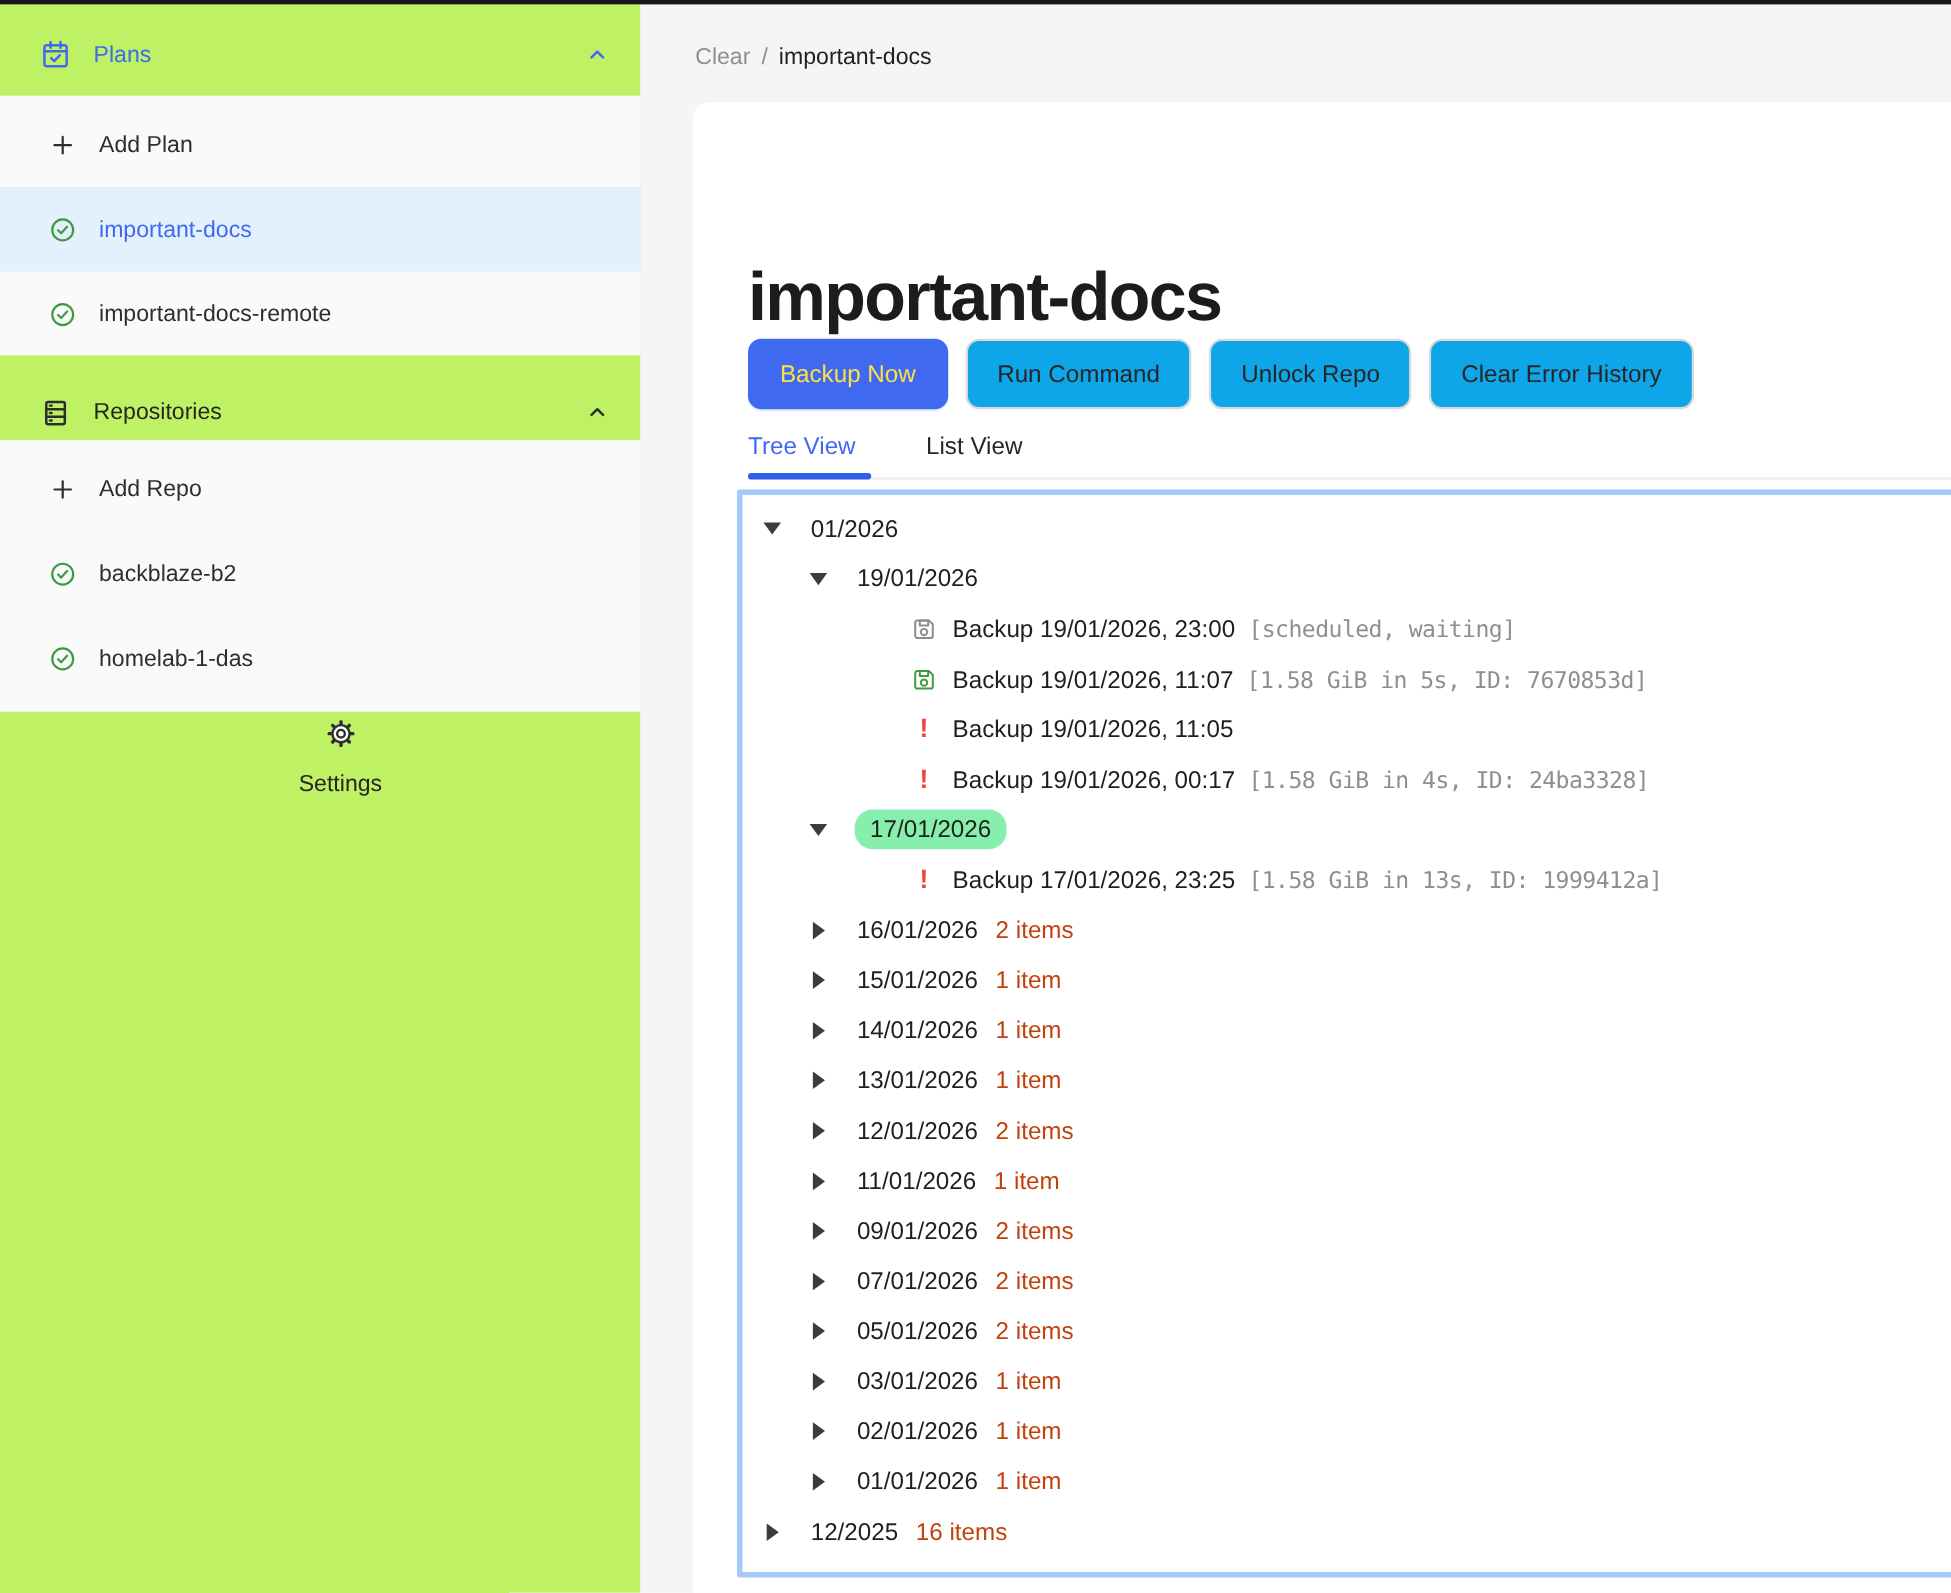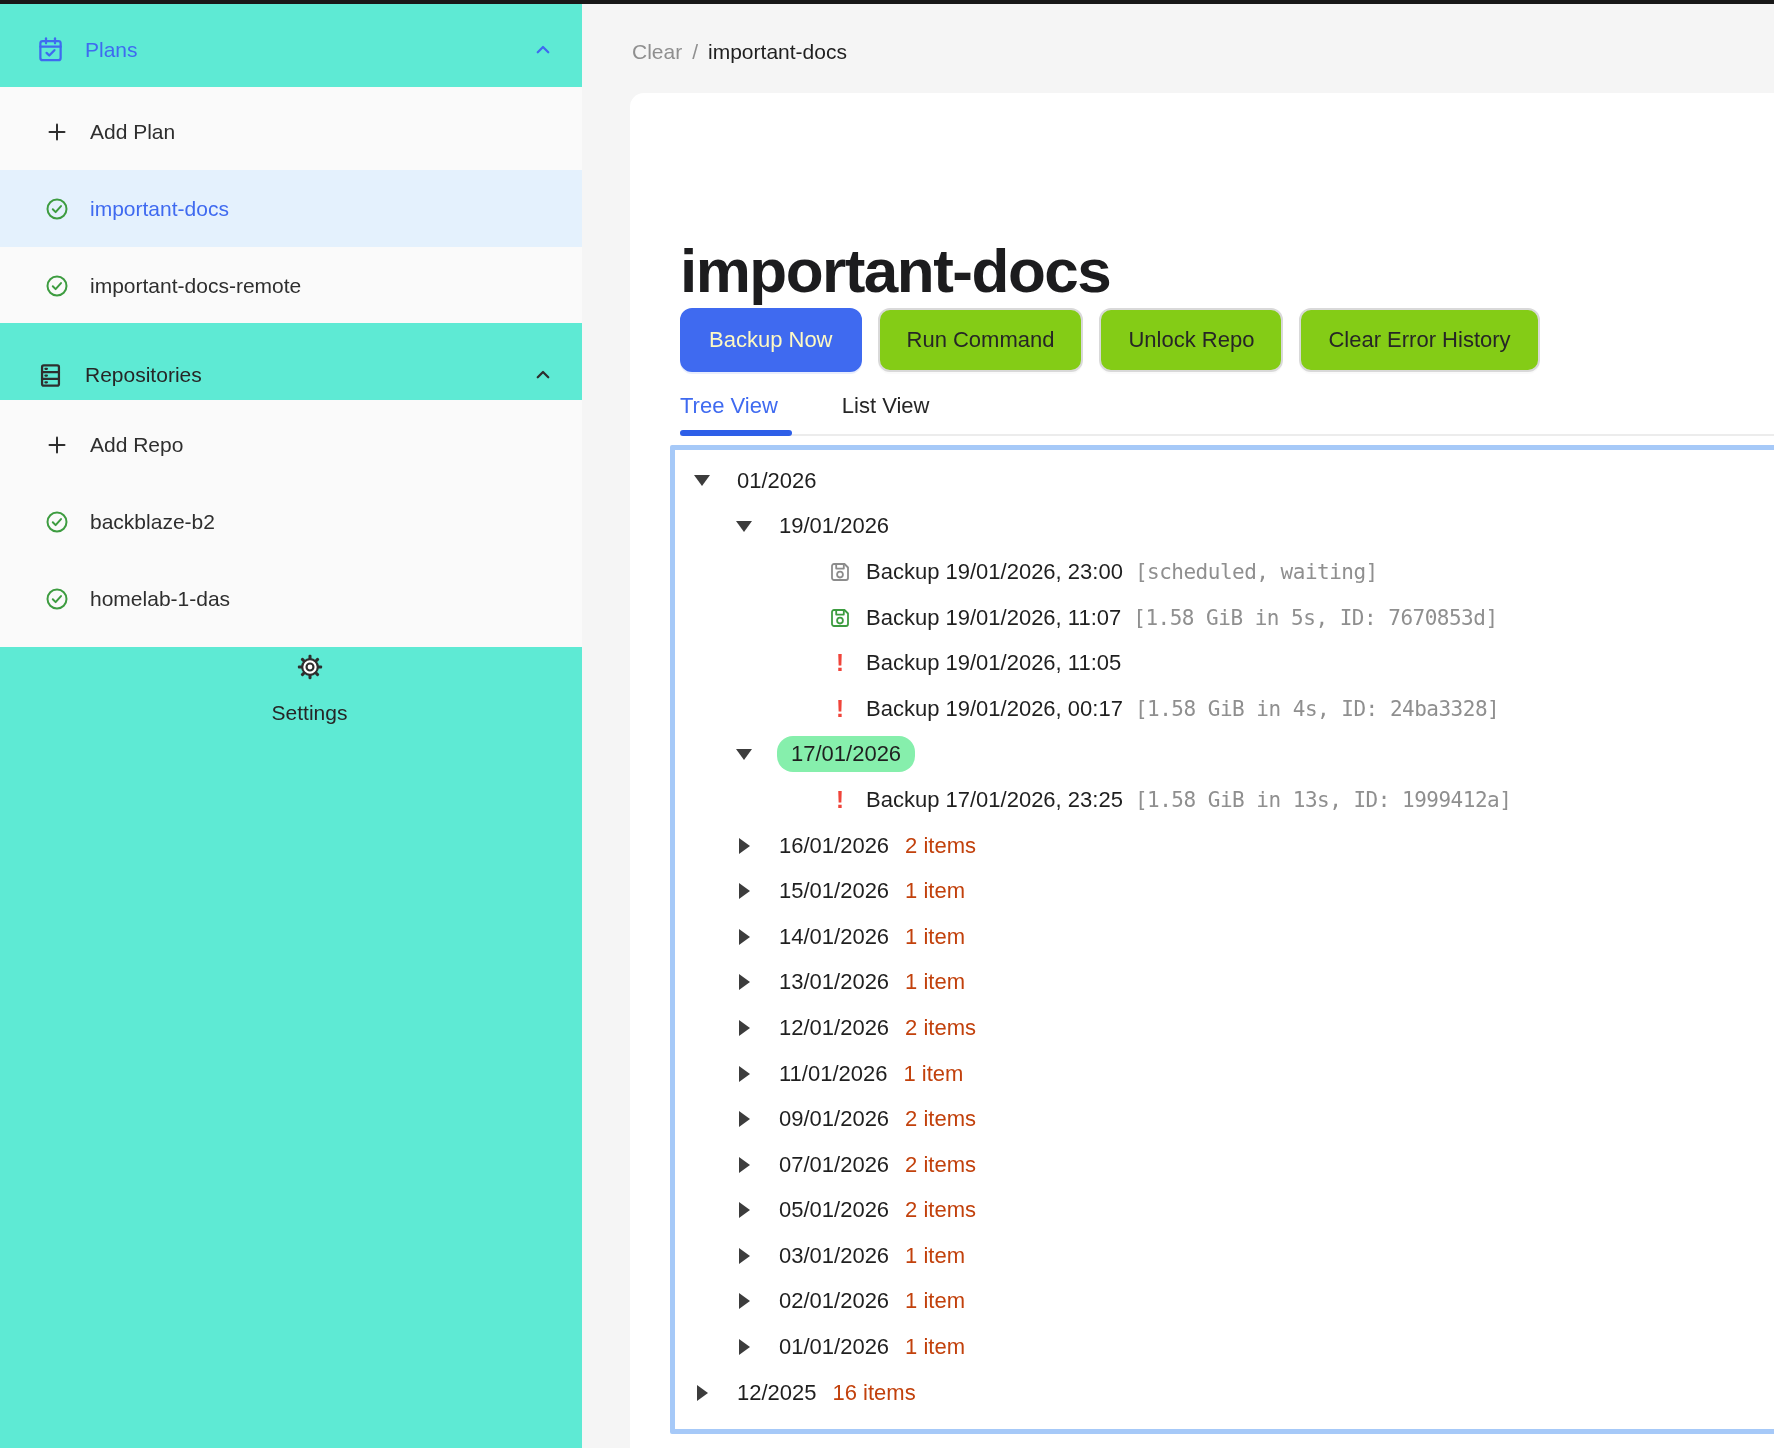--- a/index.html
+++ b/index.html
@@ -5,21 +5,21 @@
   html,body{margin:0;padding:0;}
   body{
     width:1774px;height:1448px;position:relative;overflow:hidden;
     background:#f5f5f5;font-family:"Liberation Sans",sans-serif;
     -webkit-font-smoothing:antialiased;color:#1f1f1f;
   }
   
   .topbar{position:absolute;left:0;top:0;width:1774px;height:4px;background:#181818;z-index:60;}
 
   
-  .sidebar{position:absolute;left:0;top:4px;width:582px;height:1444px;background:#5eead4;z-index:10;}
+  .sidebar{position:absolute;left:0;top:4px;width:582px;height:1444px;background:#bef264;z-index:10;}
   .side-header{position:absolute;left:0;width:582px;display:flex;align-items:center;
     padding:0 30px 0 37px;box-sizing:border-box;gap:21px;font-size:21px;font-weight:500;}
   .side-header .hdr-label{flex:0 0 auto;}
   .side-header .chev{margin-left:auto;display:flex;align-items:center;}
   .hdr-plans{top:8px;height:75px;color:#3f6af0;}
   .hdr-repos{top:331px;height:80px;color:#262626;}
   .side-sub{position:absolute;left:0;width:582px;background:#fafafa;padding-top:6px;box-sizing:border-box;}
   .sub-plans{top:83px;height:236px;}
   .sub-repos{top:396px;height:247px;}
   .side-row{height:77px;display:flex;align-items:center;gap:21px;
@@ -36,23 +36,23 @@
   .breadcrumb .cur{color:#1f1f1f;}
 
   
   .card{position:absolute;left:630px;top:93px;width:1160px;height:1380px;
     background:#ffffff;border-radius:14px;z-index:5;}
   .page-title{position:absolute;left:50px;top:100px;font-size:62px;line-height:72px;
     font-weight:700;letter-spacing:-1.5px;color:#1c1c1e;}
   .btn-row{position:absolute;left:50px;top:215px;display:flex;gap:16px;}
   .btn{height:64px;display:inline-flex;align-items:center;padding:0 27px;
     border-radius:12px;font-size:22px;font-family:"Liberation Sans",sans-serif;
-    background:#84cc16;border:2px solid #d9d9d9;color:#262626;cursor:pointer;
+    background:#0ea5e9;border:2px solid #d9d9d9;color:#262626;cursor:pointer;
     box-shadow:0 2px 0 rgba(0,0,0,0.02);}
-  .btn.primary{background:#3f6af0;border-color:#3f6af0;color:#fef9c3;
+  .btn.primary{background:#3f6af0;border-color:#3f6af0;color:#fde047;
     box-shadow:0 2px 0 rgba(63,106,240,0.12);}
 
   
   .tabs{position:absolute;left:50px;right:0;top:287px;height:54px;
     border-bottom:2px solid #ececec;display:flex;gap:64px;}
   .tab{font-size:22px;line-height:52px;color:#262626;cursor:pointer;}
   .tab.active{color:#3f6af0;}
   .ink{position:absolute;left:50px;top:337px;width:112px;height:6px;
     background:#2e5fe8;border-radius:3px;}
 

